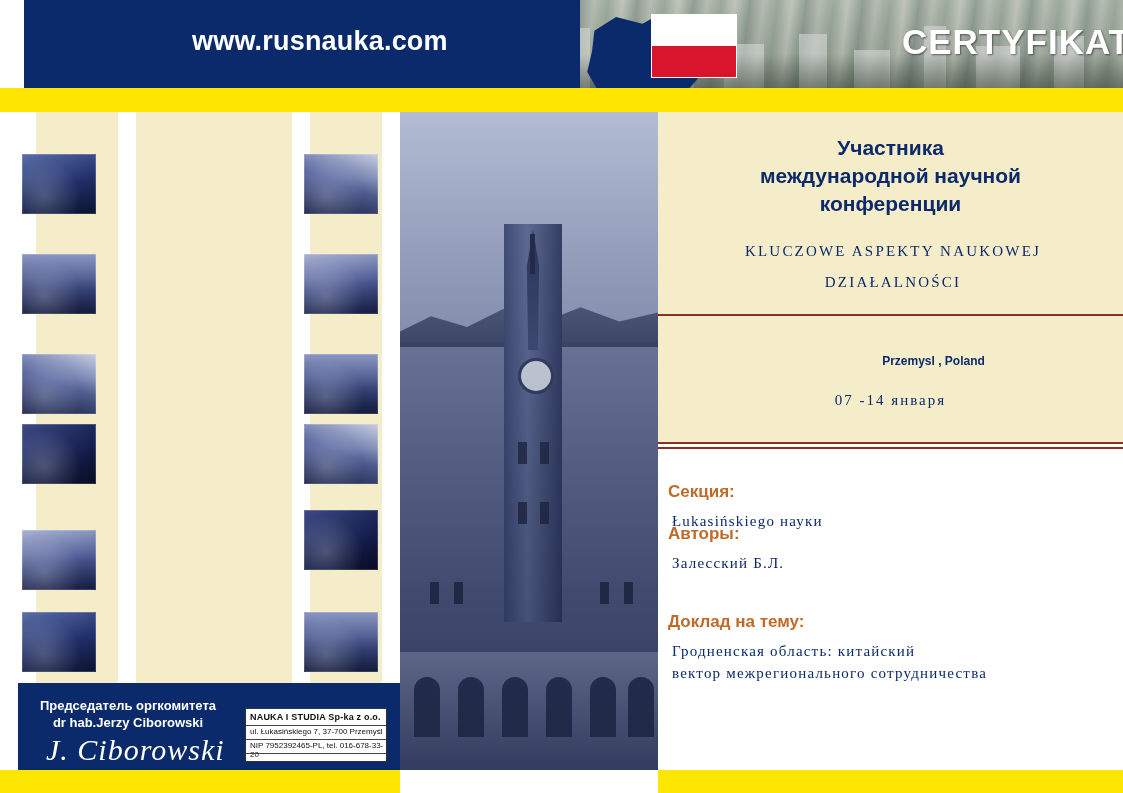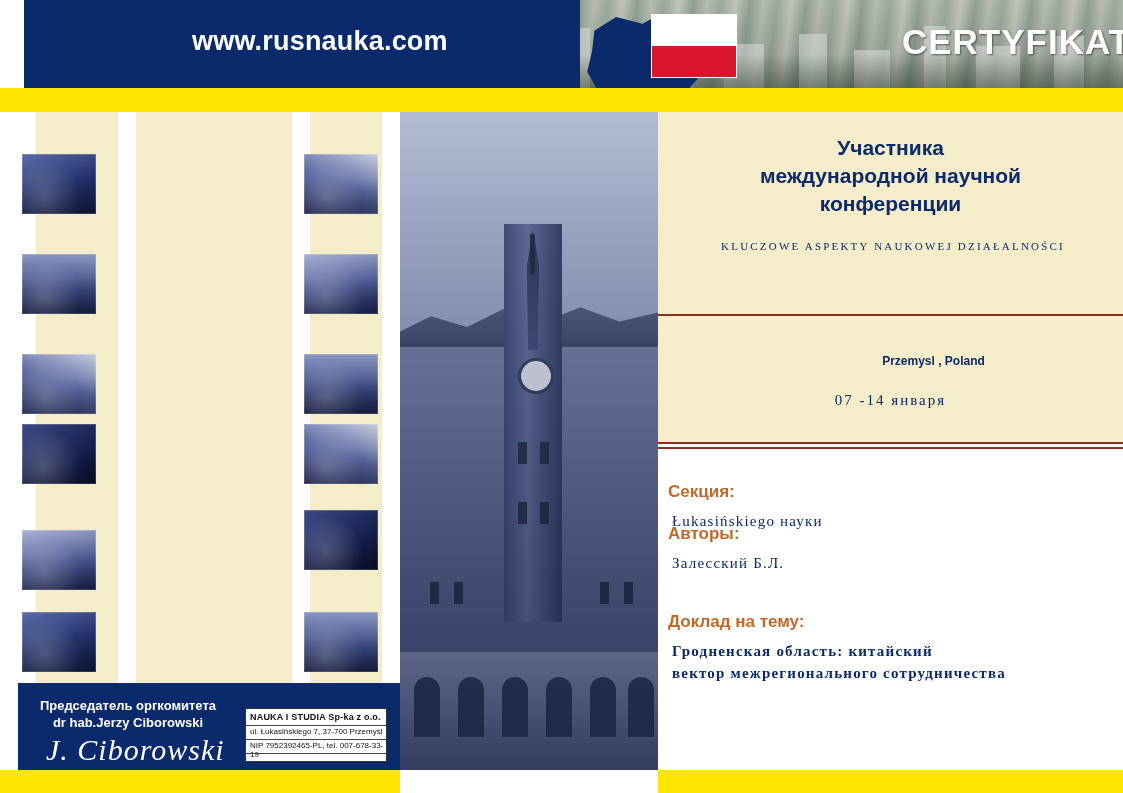--- a/index.html
+++ b/index.html
@@ -236,23 +236,23 @@
     font-size: 21px;
     font-weight: bold;
     line-height: 28px;
   }
   .subtitle-latin {
     position: absolute;
     left: 20px; top: 124px;
     width: 430px;
     text-align: center;
     color: #0b2a6b;
-    font-size: 11px;
+    font-size: 15px;
     letter-spacing: 2.2px;
-    line-height: 20px;
+    line-height: 31px;
     font-family: "Liberation Serif", serif;
   }
   .rule {
     position: absolute;
     height: 2px;
     background: #8b2f1e;
   }
   .rule.r1 { left: 0px; top: 202px; width: 465px; }
   .rule.r2 { left: 0px; top: 330px; width: 465px; }
   .rule.r3 { left: 0px; top: 335px; width: 465px; background:#8b2f1e; }
@@ -291,21 +291,21 @@
     font-size: 15px;
     letter-spacing: 1.2px;
     font-family: "Liberation Serif", serif;
     line-height: 22px;
   }
   .lbl-section { top: 370px; }
   .val-section { top: 398px; }
   .lbl-authors { top: 412px; }
   .val-authors { top: 440px; }
   .lbl-topic   { top: 500px; }
-  .val-topic   { top: 528px; width: 452px; font-weight: bold; }
+  .val-topic   { top: 528px; width: 452px; }
 
   
   .sign-block {
     position: absolute;
     left: 18px; top: 683px;
     width: 382px; height: 87px;
     background: #0b2a6b;
   }
   .sign-title {
     position: absolute;
@@ -465,20 +465,20 @@
     <div class="sign-title" style="white-space: pre-line;">Председатель оргкомитета
 dr hab.Jerzy Ciborowski</div>
     <div class="signature">J. Ciborowski</div>
   </div>
 
   <div class="stamp">
     <div class="s1">NAUKA I STUDIA  Sp-ka z o.o.</div>
     <div class="line" style="top:16px;"></div>
     <div class="s2">ul. Łukasińskiego 7, 37-700 Przemyśl</div>
     <div class="line" style="top:30px;"></div>
-    <div class="s3">NIP 7952392465-PL, tel. 007-678-33-19</div>
+    <div class="s3">NIP 7952392465-PL, tel. 016-678-33-20</div>
     <div class="line" style="top:44px;"></div>
   </div>
 
   <div class="yellow-bar-bottom"></div>
   <div class="bottom-white-strip"></div>
 
 </div>
 
 </body></html>

